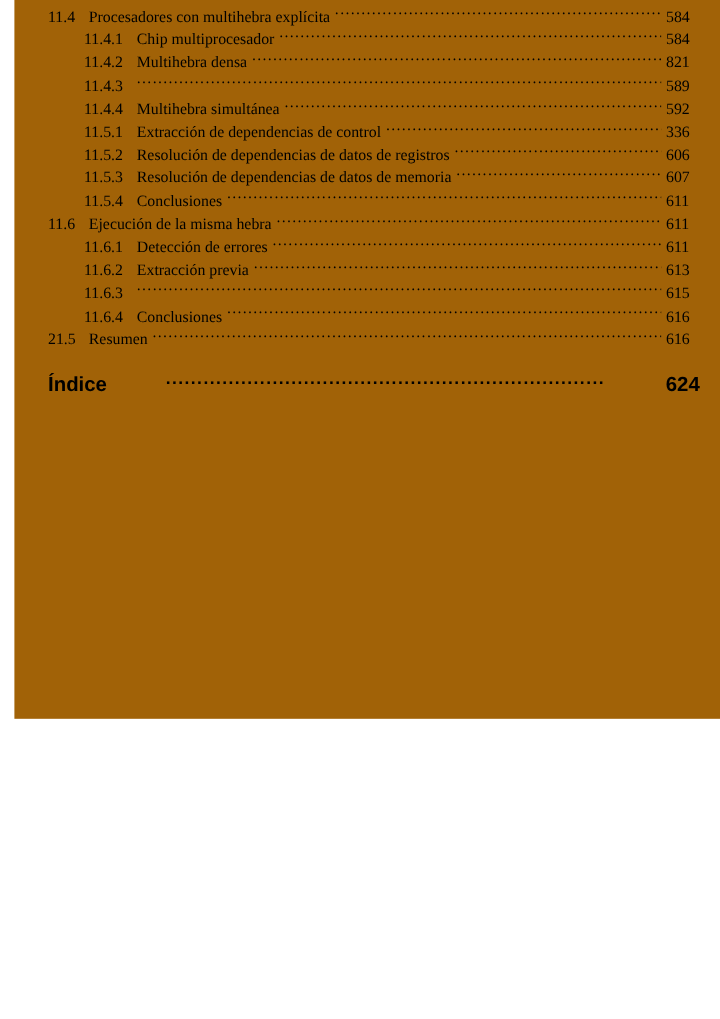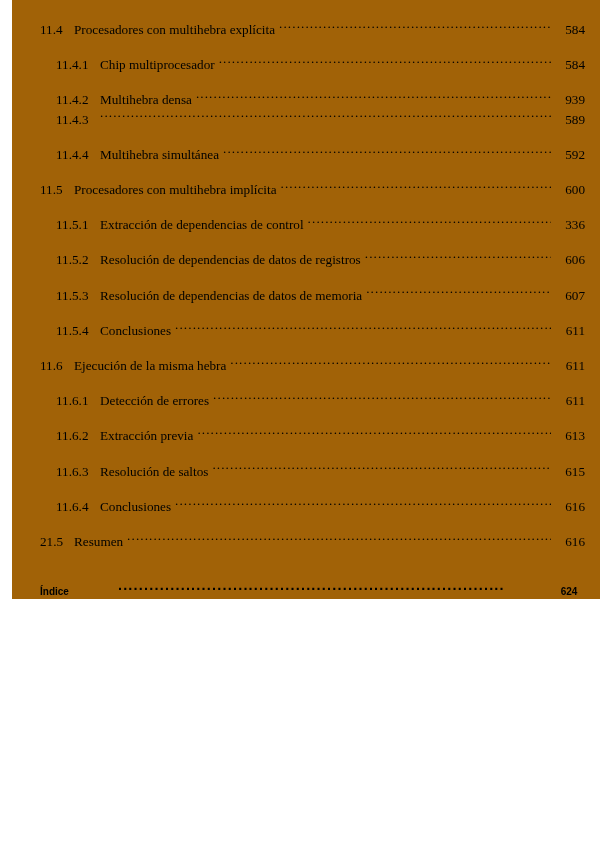--- a/index.html
+++ b/index.html
@@ -36,57 +36,55 @@
     line-height: 19.2px;
     white-space: nowrap;
   }
   .num {
     flex: 0 0 auto;
     text-align: left;
   }
   .title {
     flex: 0 0 auto;
     padding-right: 4px;
-    margin-top: 16px;
   }
   .leader {
     flex: 1 1 auto;
     overflow: hidden;
     position: relative;
     height: 13px;
   }
   .leader::before {
     content: "...................................................................................................................................................................................";
     position: absolute;
     left: 0;
     bottom: 1px;
     letter-spacing: 1.1px;
     font-size: 13.2px;
     color: #000;
   }
   .page-no {
     flex: 0 0 auto;
     width: 30px;
-    text-align: right;
     padding-left: 4px;
   }
 
   
   .lvl1 .num { width: 34px; }
   .lvl1 .title { padding-left: 0px; }
 
   
-  .lvl2 .num { width: 44px; margin-left: 16px; }
+  .lvl2 .num { width: 44px; margin-left: 30px; }
 
   .index-row {
     display: flex;
     align-items: baseline;
     font-family: "Liberation Sans", sans-serif;
     font-weight: bold;
-    font-size: 10px;
+    font-size: 17px;
     margin-top: 19px;
     white-space: nowrap;
     gap: 44px;
   }
   .index-row .title {
     flex: 0 0 auto;
     padding-right: 5px;
   }
   .index-row .leader {
     flex: 1 1 auto;
@@ -127,42 +125,36 @@
       <span class="num">11.4.1</span>
       <span class="title">Chip multiprocesador</span>
       <span class="leader"></span>
       <span class="page-no">584</span>
     </div>
 
     <div class="row lvl2">
       <span class="num">11.4.2</span>
       <span class="title">Multihebra densa</span>
       <span class="leader"></span>
-      <span class="page-no">939</span>
+      <span class="page-no">821</span>
     </div>
 
     <div class="row lvl2">
       <span class="num">11.4.3</span>
       <span class="leader"></span>
       <span class="page-no">589</span>
     </div>
 
     <div class="row lvl2">
       <span class="num">11.4.4</span>
       <span class="title">Multihebra simultánea</span>
       <span class="leader"></span>
       <span class="page-no">592</span>
     </div>
 
-    <div class="row lvl1">
-      <span class="num">11.5</span>
-      <span class="title">Procesadores con multihebra implícita</span>
-      <span class="leader"></span>
-      <span class="page-no">600</span>
-    </div>
 
     <div class="row lvl2">
       <span class="num">11.5.1</span>
       <span class="title">Extracción de dependencias de control</span>
       <span class="leader"></span>
       <span class="page-no">336</span>
     </div>
 
     <div class="row lvl2">
       <span class="num">11.5.2</span>
@@ -201,21 +193,20 @@
 
     <div class="row lvl2">
       <span class="num">11.6.2</span>
       <span class="title">Extracción previa</span>
       <span class="leader"></span>
       <span class="page-no">613</span>
     </div>
 
     <div class="row lvl2">
       <span class="num">11.6.3</span>
-      <span class="title">Resolución de saltos</span>
       <span class="leader"></span>
       <span class="page-no">615</span>
     </div>
 
     <div class="row lvl2">
       <span class="num">11.6.4</span>
       <span class="title">Conclusiones</span>
       <span class="leader"></span>
       <span class="page-no">616</span>
     </div>

